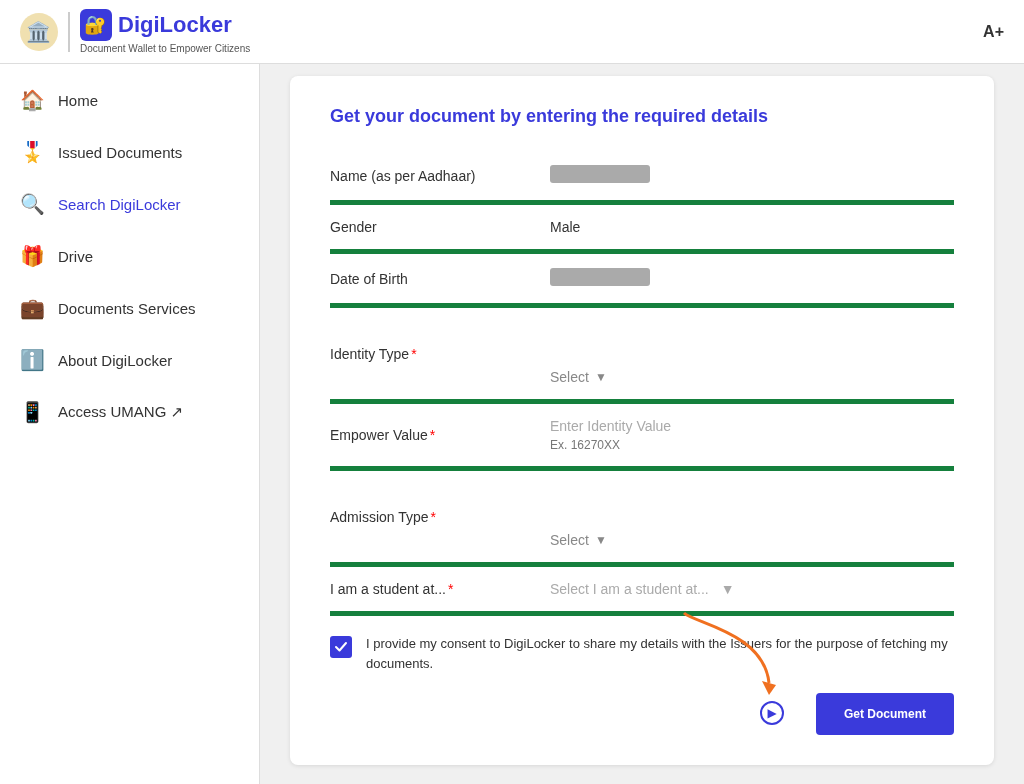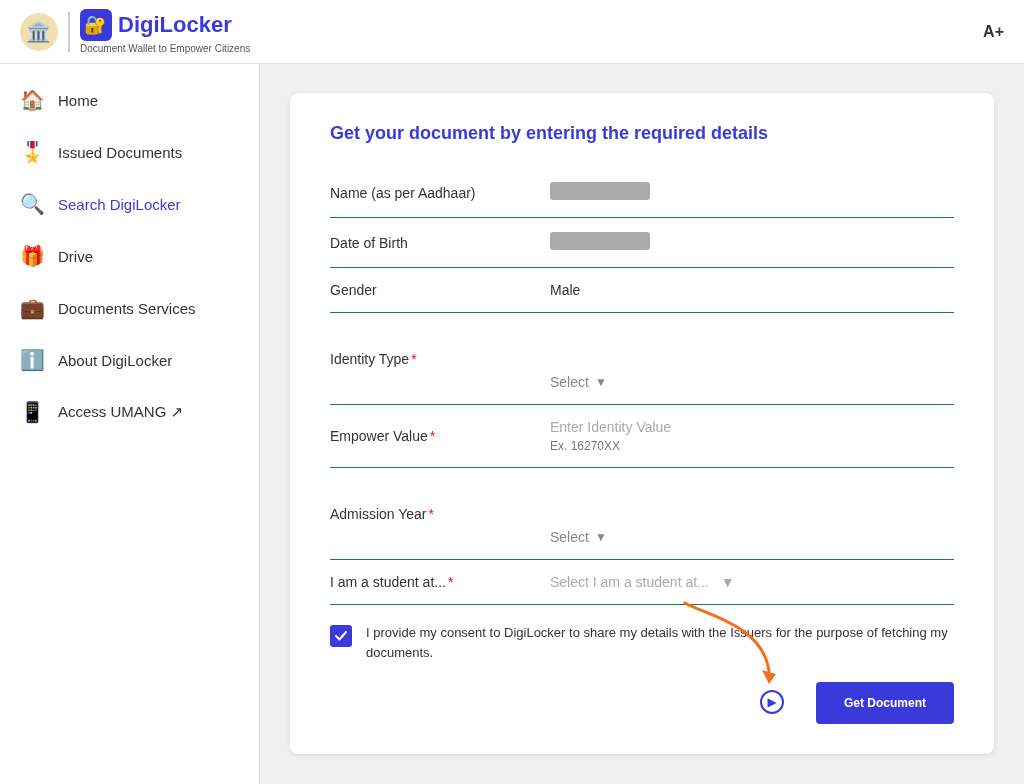--- a/index.html
+++ b/index.html
@@ -72,21 +72,21 @@
       font-size: 20px;
       color: #555;
       width: 24px; text-align: center;
     }
     .sidebar-item.active { color: #3a3adb; }
     .sidebar-item.active .icon { color: #3a3adb; }
 
     
     .main {
       flex: 1;
-      padding: 29px 30px;
+      padding: 12px 30px;
       overflow-y: auto;
       background: #f0f0f0;
     }
 
     .card {
       background: #fff;
       border-radius: 8px;
       padding: 30px 40px 30px;
       box-shadow: 0 1px 4px rgba(0,0,0,0.1);
       position: relative;
@@ -95,21 +95,21 @@
     .card-title {
       font-size: 18px;
       font-weight: bold;
       color: #3a3adb;
       margin-bottom: 24px;
     }
 
     .form-row {
       display: flex;
       align-items: center;
-      border-bottom: 1px solid #15803d;
+      border-bottom: 5px solid #15803d;
       padding: 14px 0;
     }
     .form-row:last-of-type { border-bottom: none; }
 
     .form-label {
       width: 220px;
       font-size: 14px;
       color: #333;
       flex-shrink: 0;
     }
@@ -312,29 +312,29 @@
       <div class="card-title">Get your document by entering the required details</div>
 
       <div class="form-row">
         <div class="form-label">Name (as per Aadhaar)</div>
         <div class="form-value">
           <span class="redacted-box"></span>
         </div>
       </div>
 
       <div class="form-row">
+        <div class="form-label">Gender</div>
+        <div class="form-value">Male</div>
+      </div>
+
+      <div class="form-row">
         <div class="form-label">Date of Birth</div>
         <div class="form-value">
           <span class="redacted-box"></span>
         </div>
-      </div>
-
-      <div class="form-row">
-        <div class="form-label">Gender</div>
-        <div class="form-value">Male</div>
       </div>
 
       <div class="form-row">
         <div class="form-label">
           <span>Identity Type</span><span class="required">*</span>
         </div>
         <div class="form-value">
           <button class="select-btn">
             <span>Select</span>
             <span class="arrow">▼</span>
@@ -347,21 +347,21 @@
           <span>Empower Value</span><span class="required">*</span>
         </div>
         <div class="form-value identity-value-wrapper">
           <input class="identity-value-input" type="text" placeholder="Enter Identity Value" style="">
           <div class="hint-text">Ex. 16270XX</div>
         </div>
       </div>
 
       <div class="form-row">
         <div class="form-label">
-          <span>Admission Year</span><span class="required">*</span>
+          <span>Admission Type</span><span class="required">*</span>
         </div>
         <div class="form-value">
           <button class="select-btn">
             <span>Select</span>
             <span class="arrow">▼</span>
           </button>
         </div>
       </div>
 
       <div class="form-row">

